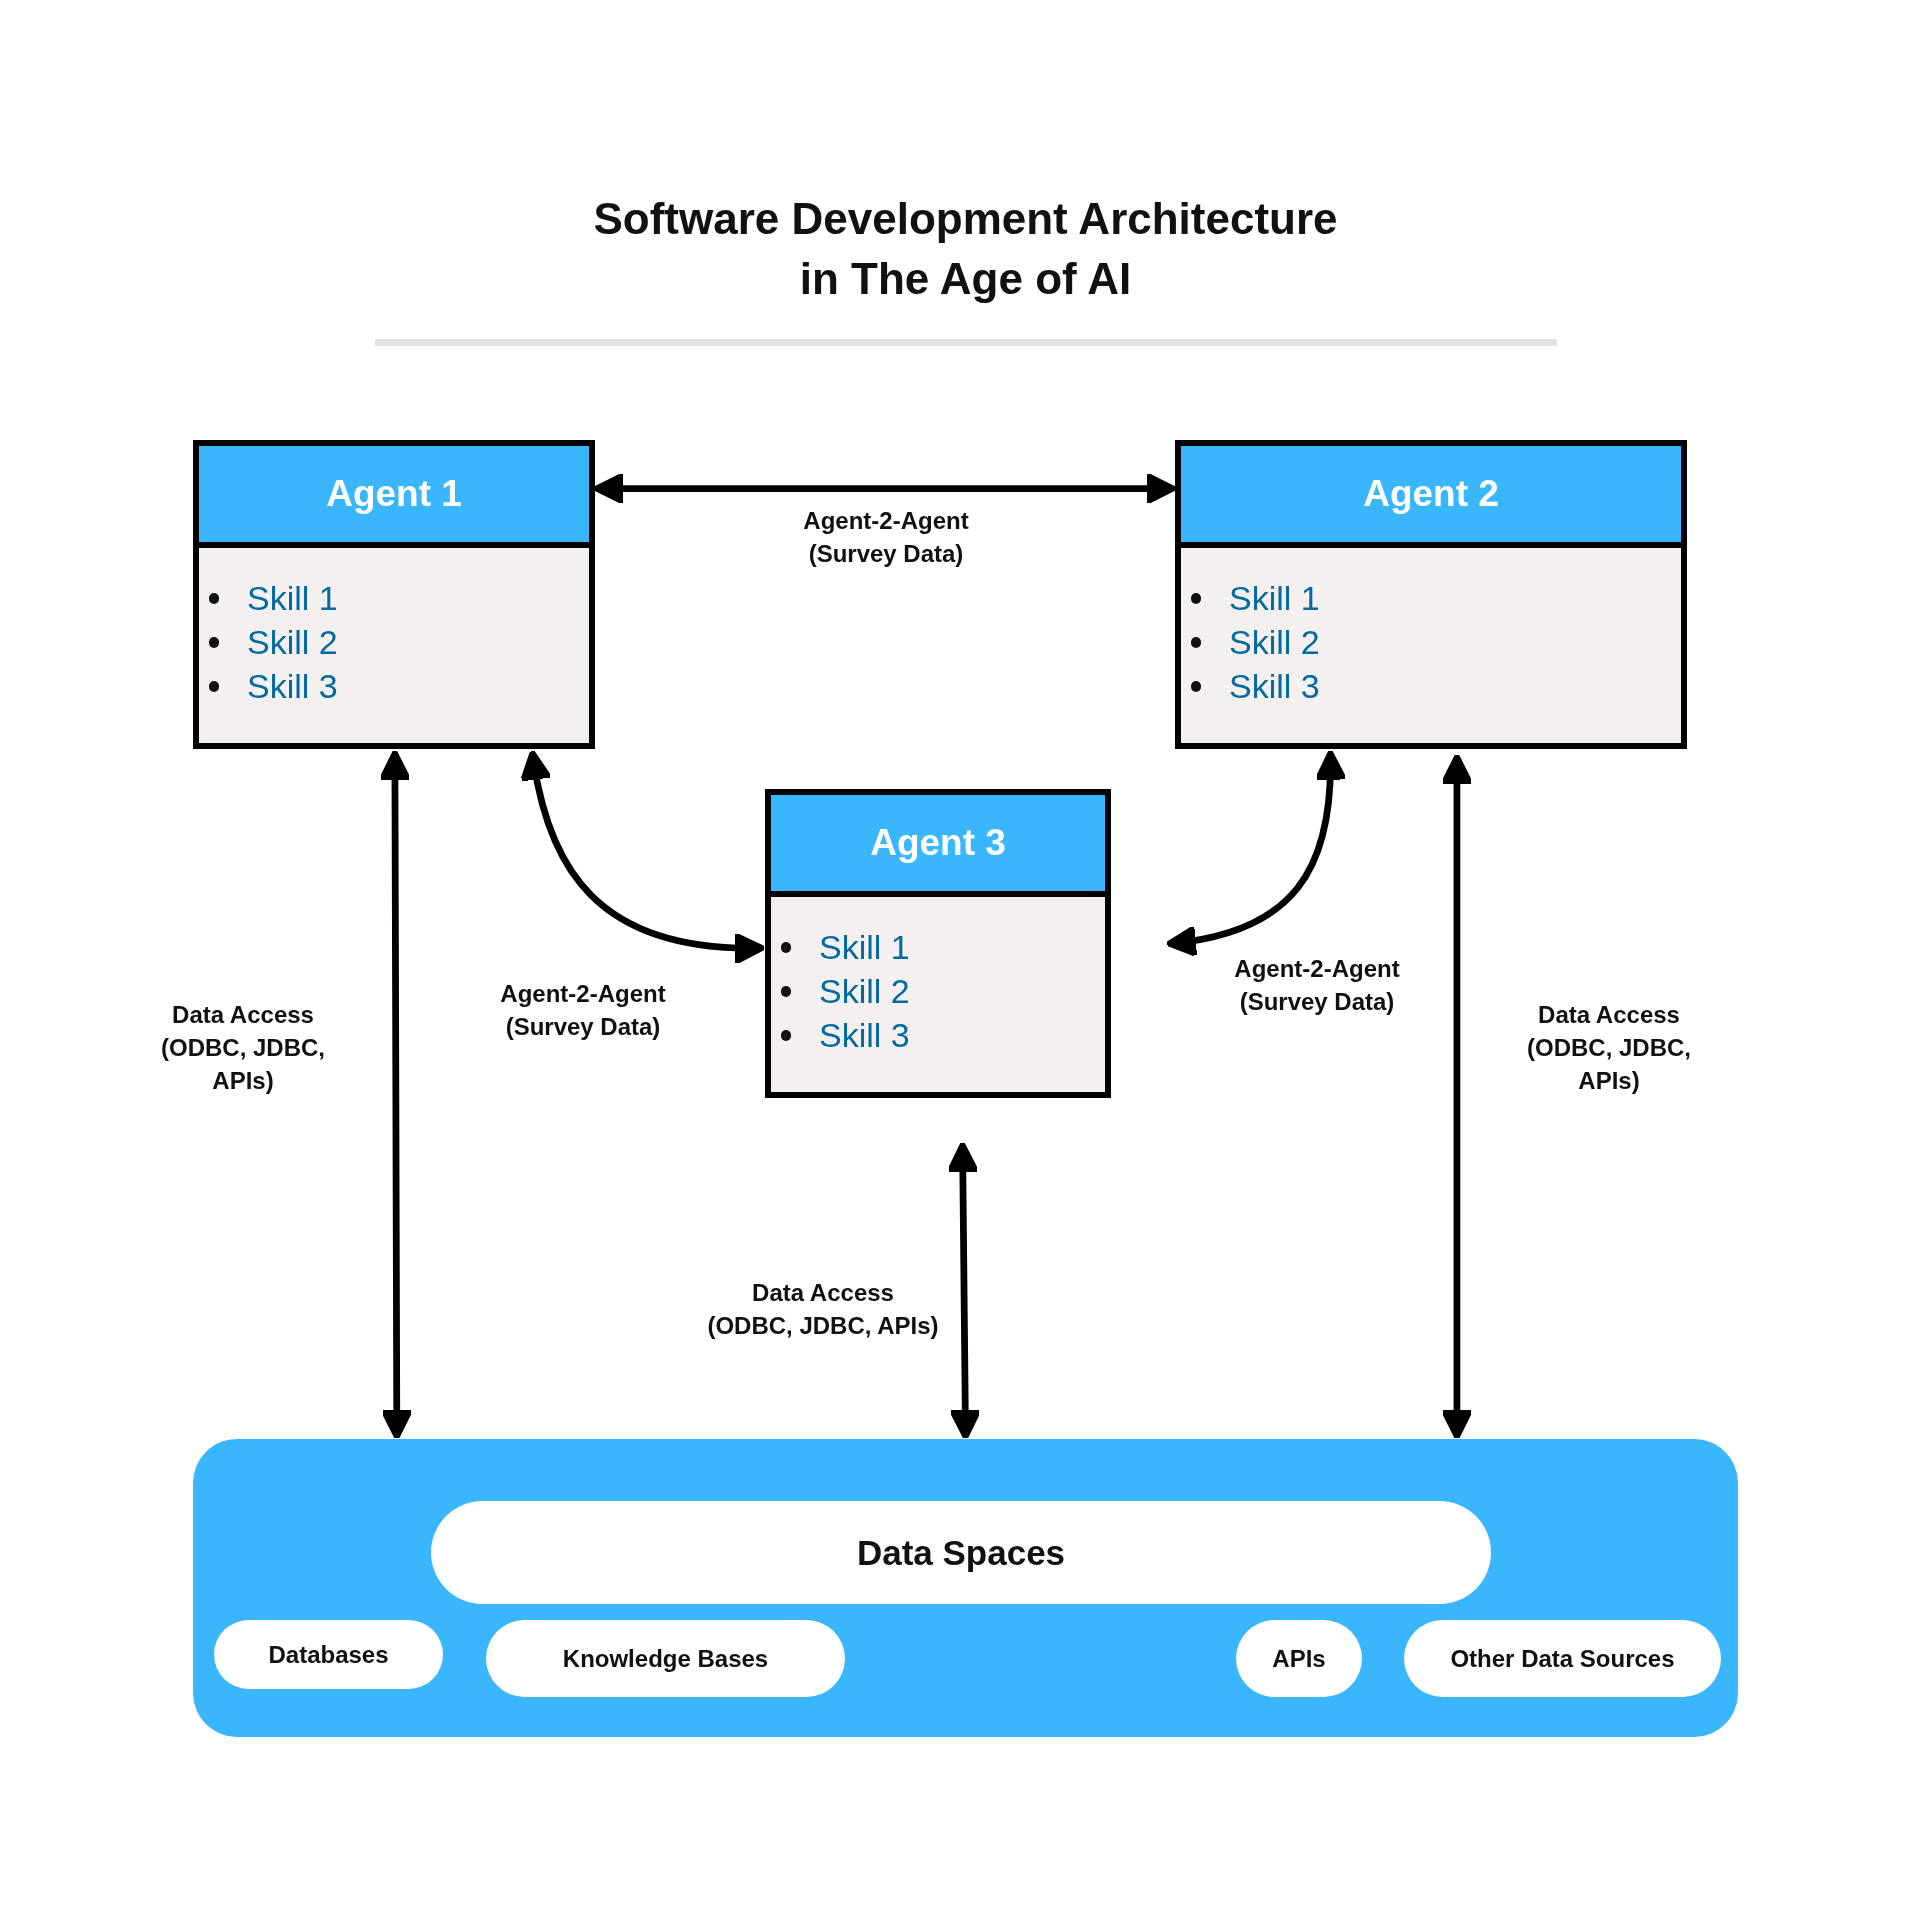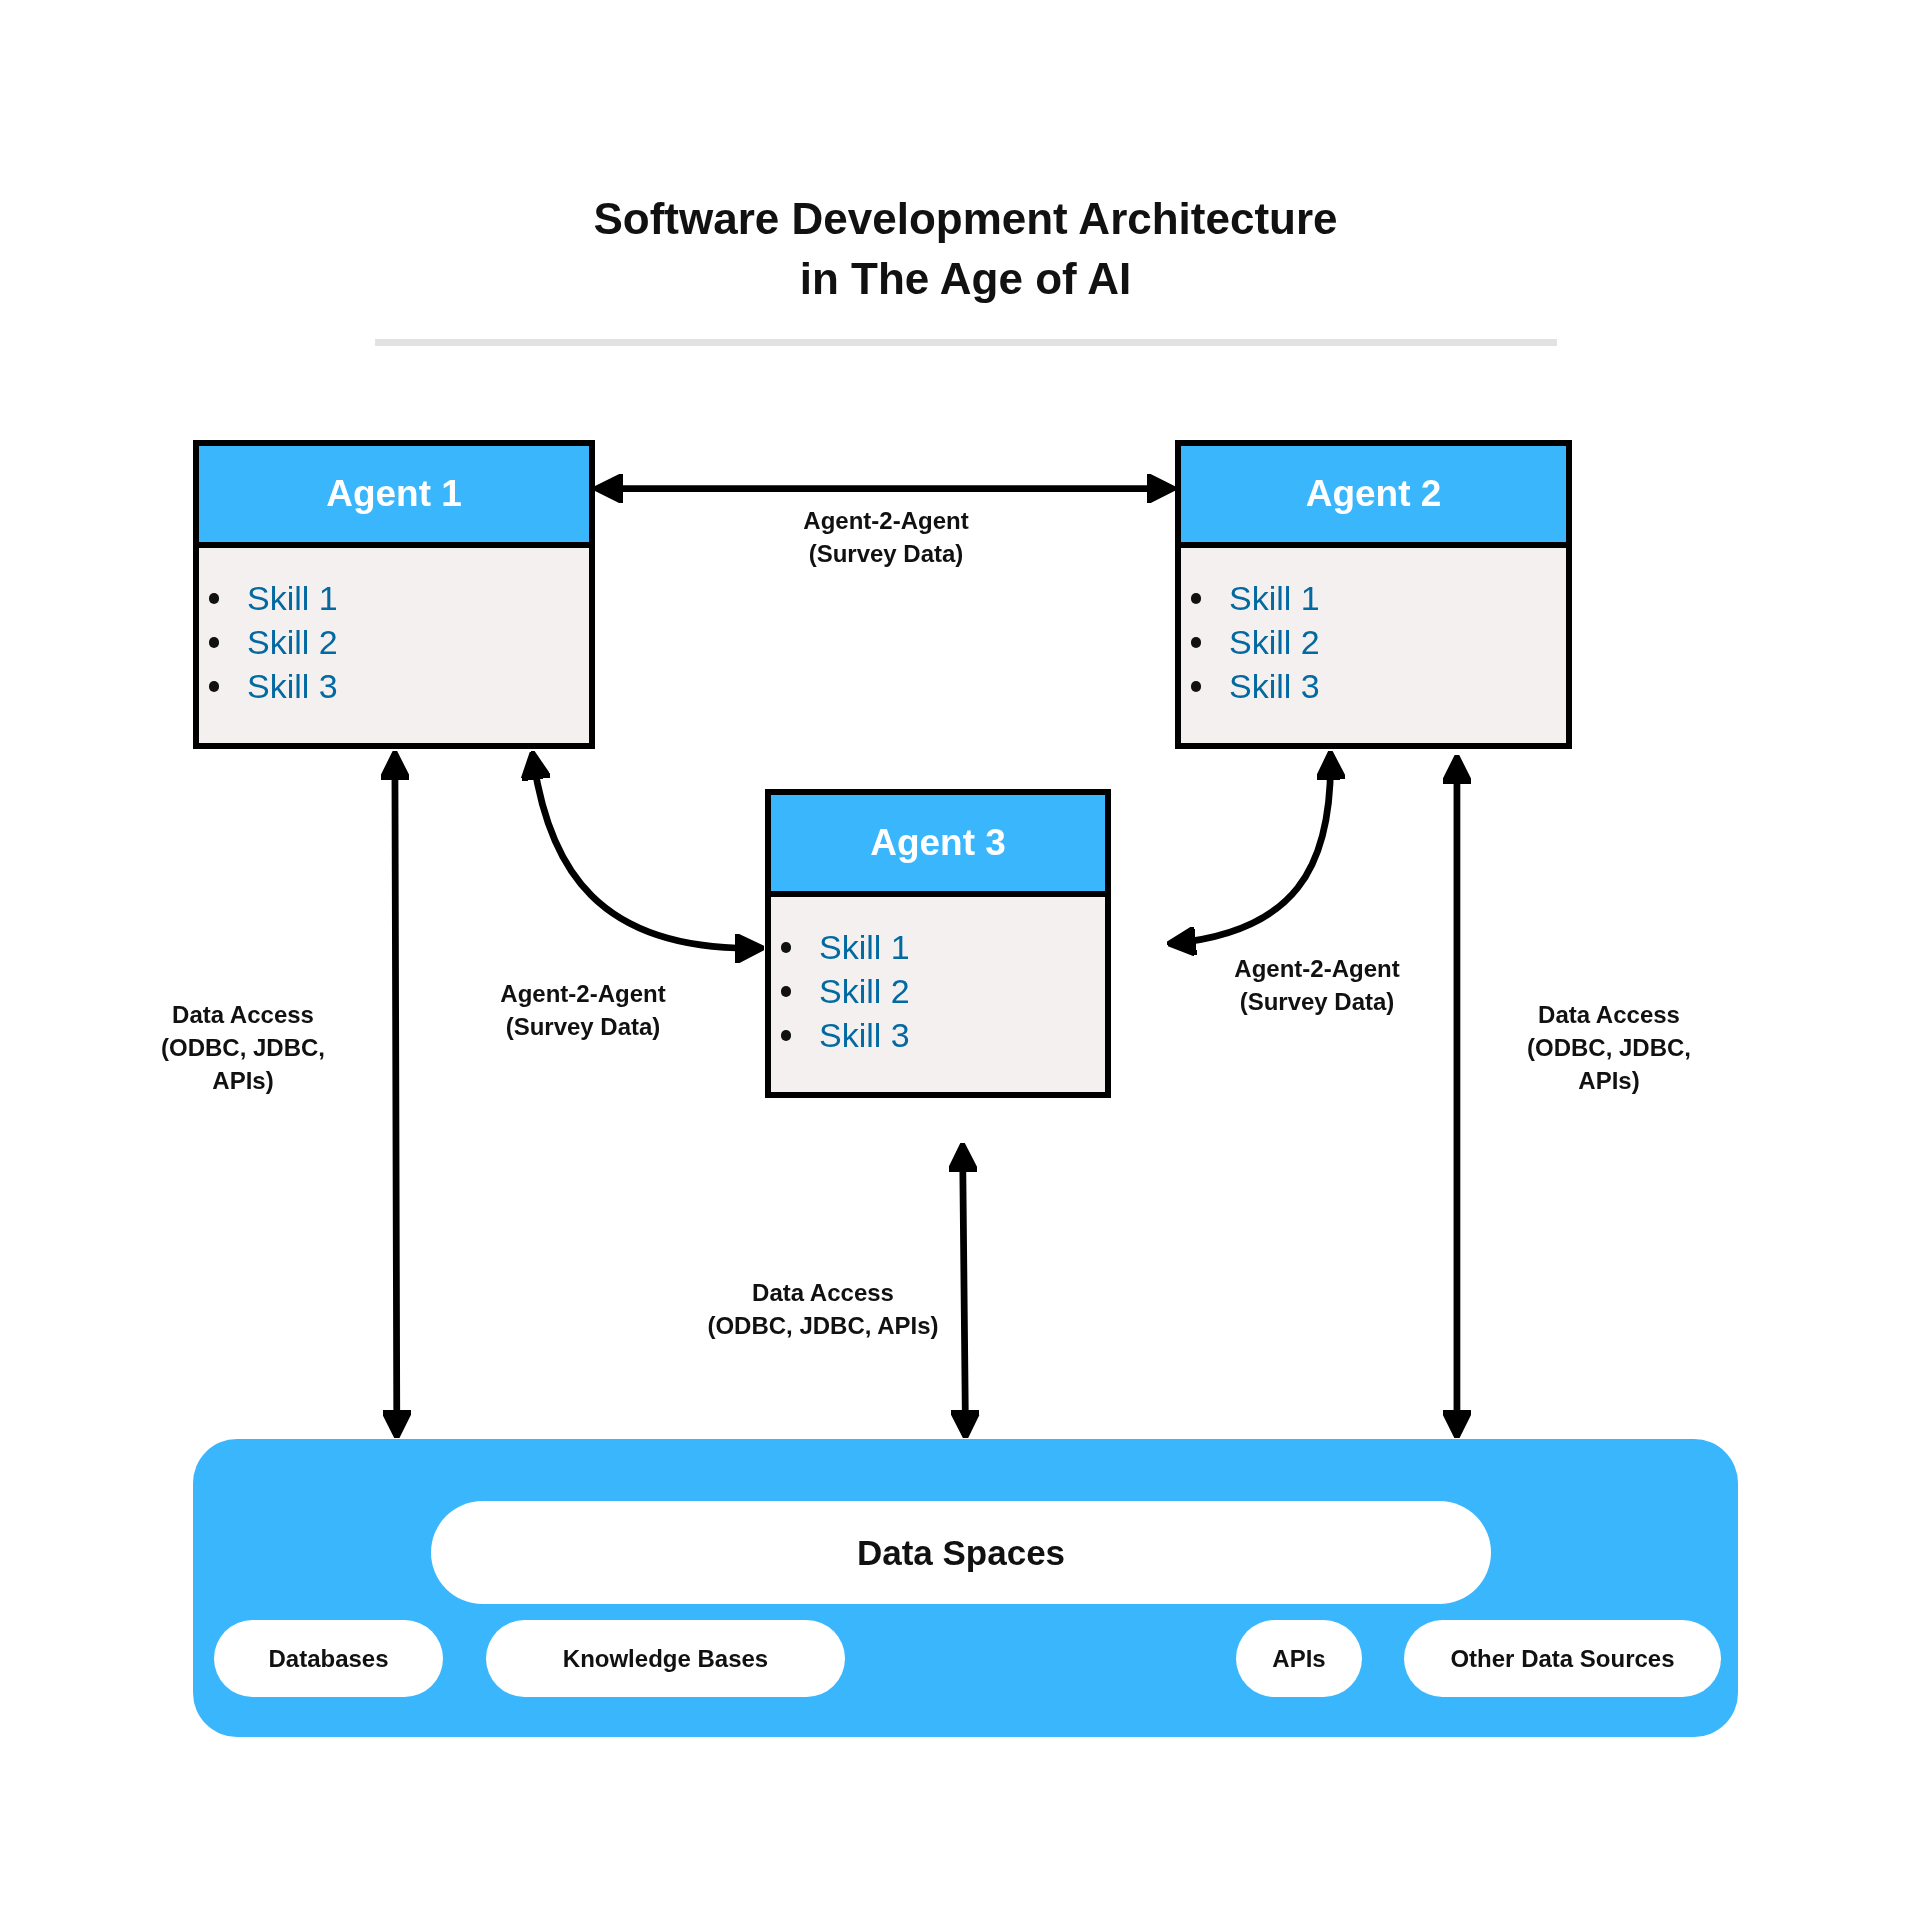--- a/index.html
+++ b/index.html
@@ -48,21 +48,21 @@
 
 <div class="agent" style="left:193px; top:440px; width:402px; height:309px;">
   <div class="hdr">Agent 1</div>
   <ul>
     <li><span class="dot"></span><span>Skill 1</span></li>
     <li><span class="dot"></span><span>Skill 2</span></li>
     <li><span class="dot"></span><span>Skill 3</span></li>
   </ul>
 </div>
 
-<div class="agent" style="left:1175px; top:440px; width:397px; height:309px;">
+<div class="agent" style="left:1175px; top:440px; width:512px; height:309px;">
   <div class="hdr">Agent 2</div>
   <ul>
     <li><span class="dot"></span><span>Skill 1</span></li>
     <li><span class="dot"></span><span>Skill 2</span></li>
     <li><span class="dot"></span><span>Skill 3</span></li>
   </ul>
 </div>
 
 <div class="agent" style="left:765px; top:789px; width:346px; height:309px;">
   <div class="hdr">Agent 3</div>
@@ -95,18 +95,18 @@
   <div>(ODBC, JDBC,</div>
   <div>APIs)</div>
 </div>
 <div class="lbl" style="left:823px; top:1276px;">
   <div>Data Access</div>
   <div>(ODBC, JDBC, APIs)</div>
 </div>
 
 <div class="abs ds">
   <div class="pill main" style="left:238px; top:39px; width:1060px; height:103px;margin-top:23px;">Data Spaces</div>
-  <div class="pill" style="left:21px; top:181px; width:229px; height:77px;">Databases</div>
+  <div class="pill" style="left:21px; top:181px; width:229px; height:69px;">Databases</div>
   <div class="pill" style="left:293px; top:181px; width:359px; height:77px;">Knowledge Bases</div>
   <div class="pill" style="left:1043px; top:181px; width:126px; height:77px;">APIs</div>
   <div class="pill" style="left:1211px; top:181px; width:317px; height:77px;">Other Data Sources</div>
 </div>
 
 
 </body></html>

